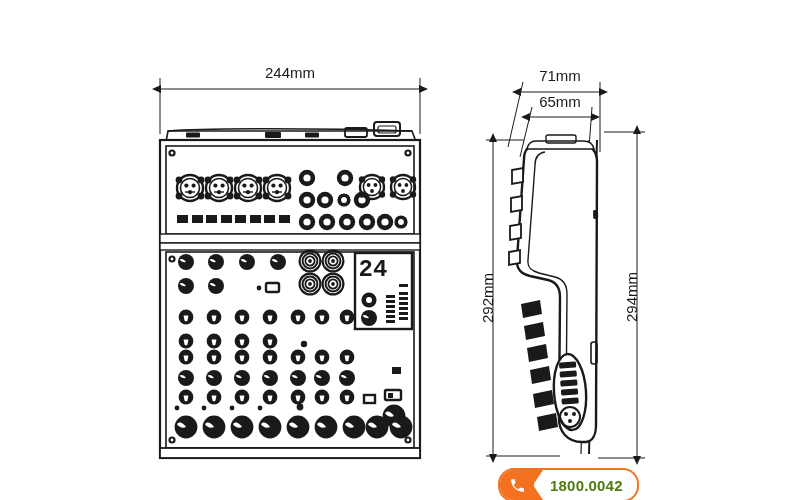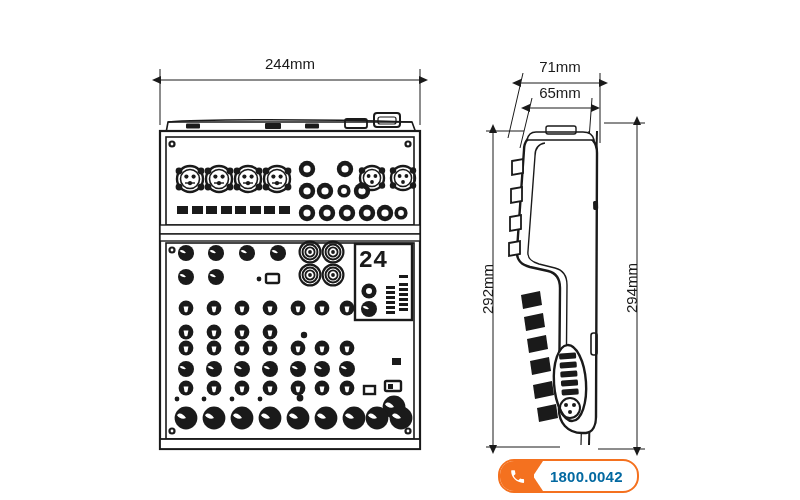--- a/index.html
+++ b/index.html
@@ -3,21 +3,21 @@
 <meta charset="utf-8">
 <style>
   html,body{margin:0;padding:0;}
   body{
     width:800px;height:500px;
     background:#ffffff;
     font-family:"Liberation Sans", sans-serif;
     overflow:hidden;
     position:relative;
   }
-  #stage{position:absolute;left:0;top:3px;width:800px;height:371px;}
+  #stage{position:absolute;left:0;top:12px;width:800px;height:371px;}
   svg.diagram{position:absolute;left:0;top:0;width:800px;height:500px;}
 
   .dimtext{
     font-family:"Liberation Sans", sans-serif;
     font-size:15px;
     fill:#1a1a1a;
     text-anchor:middle;
     dominant-baseline:middle;
   }
 
@@ -49,21 +49,21 @@
     content:"";
     position:absolute;
     right:-9px;top:0;
     width:0;height:0;
     border-top:15px solid #F4711F;
     border-bottom:15px solid #F4711F;
     border-right:10px solid transparent;
   }
   .badge .txt{
     padding:0 14px 0 16px;
-    color:#0369a1;
+    color:#4d7c0f;
     font-size:15px;
     font-weight:bold;
     letter-spacing:0.2px;
     white-space:nowrap;
   }
   .badge svg{display:block;}
 </style>
 </head>
 <body>
 

